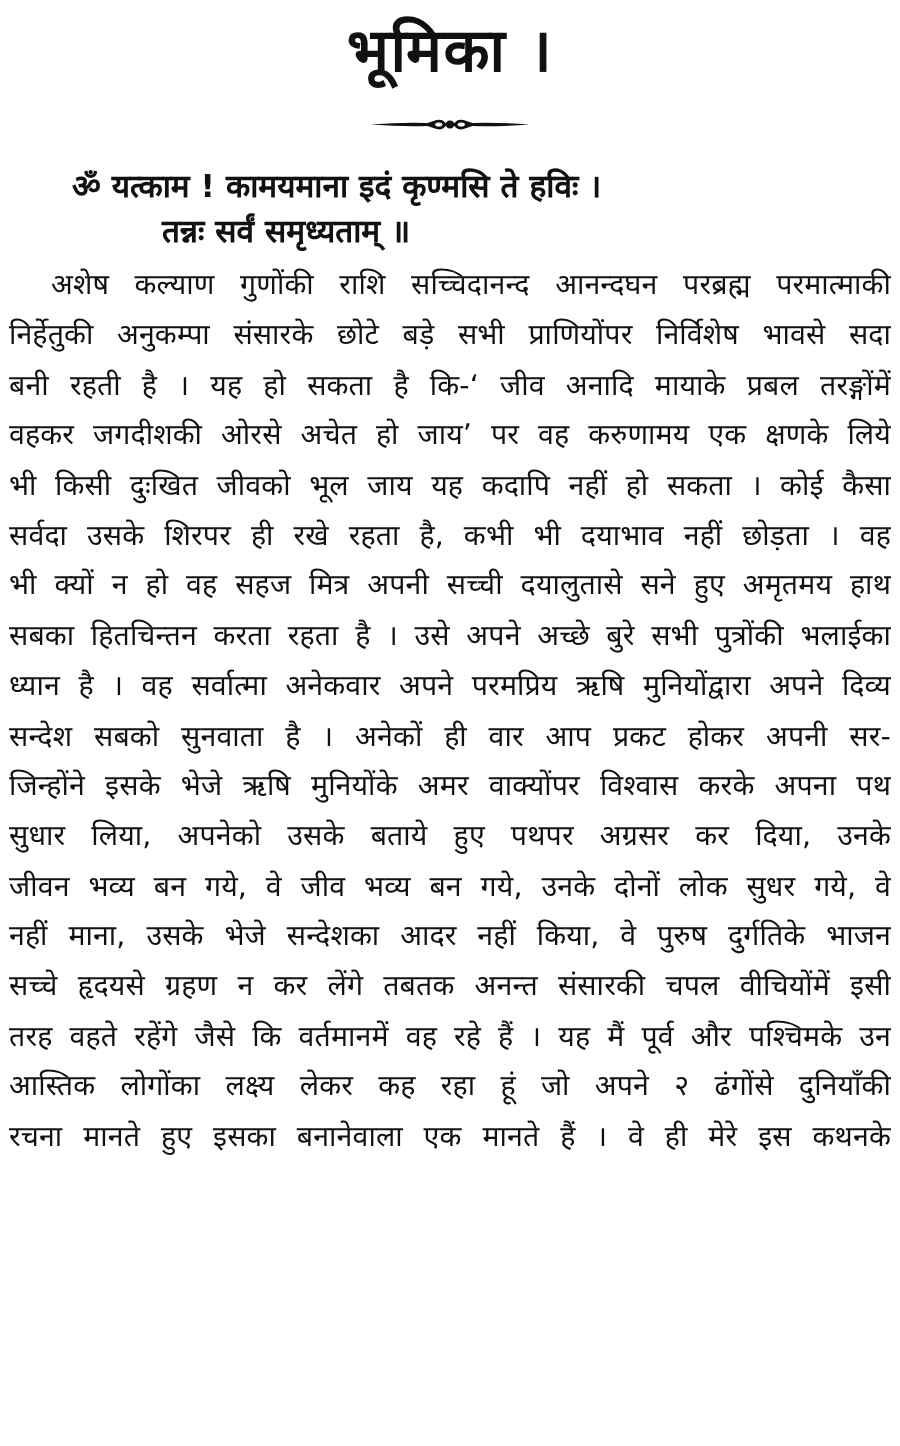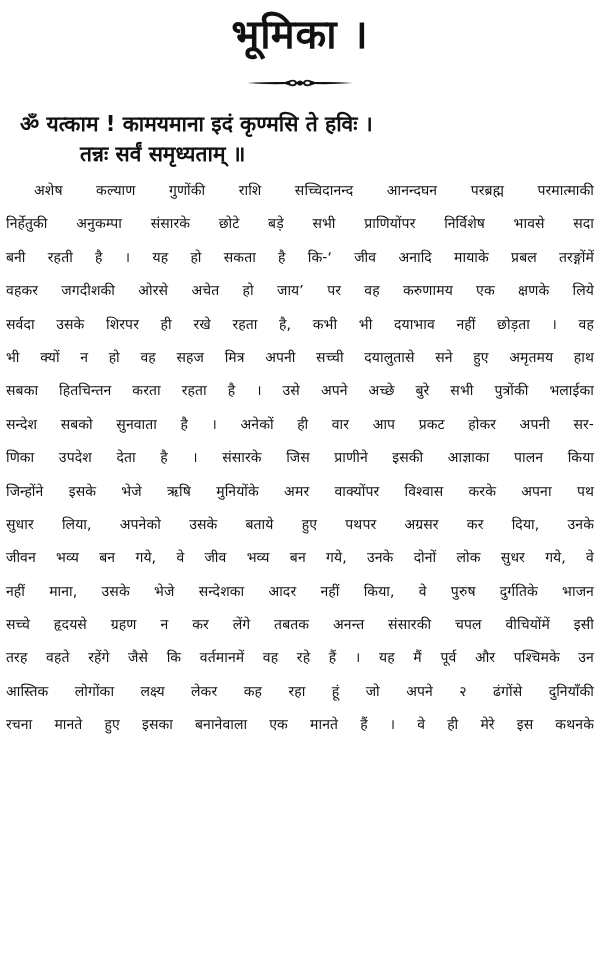--- a/index.html
+++ b/index.html
@@ -43,33 +43,33 @@
   }
   .verse {
     position: absolute;
     left: 0;
     width: 600px;
     font-size: 21px;
     font-weight: bold;
     line-height: 30px;
     white-space: nowrap;
   }
-  .verse-1 { top: 109px; padding-left: 20px; box-sizing: border-box; }
-  .verse-2 { top: 139px; padding-left: 80px; box-sizing: border-box; }
+  .verse-1 { top: 109px; padding-left: 48px; box-sizing: border-box; }
+  .verse-2 { top: 139px; padding-left: 108px; box-sizing: border-box; }
   .body-text {
     position: absolute;
     left: 6px;
     top: 174px;
     width: 588px;
   }
   .line {
     display: block;
     height: 33.4px;
     line-height: 33.4px;
-    font-size: 14px;
+    font-size: 19px;
     white-space: nowrap;
     overflow: hidden;
     text-align: justify;
     text-align-last: justify;
     letter-spacing: 0.1px;
   }
   .line.first {
     text-indent: 28px;
   }
 </style>
@@ -87,25 +87,26 @@
   </svg>
 
   <div class="verse verse-1">ॐ यत्काम ! कामयमाना इदं कृण्मसि ते हविः ।</div>
   <div class="verse verse-2">तन्नः   सर्वं समृध्यताम् ॥</div>
 
   <div class="body-text">
     <span class="line first">अशेष कल्याण गुणोंकी राशि सच्चिदानन्द आनन्दघन परब्रह्म परमात्माकी</span>
     <span class="line">निर्हेतुकी अनुकम्पा संसारके छोटे बड़े सभी प्राणियोंपर निर्विशेष भावसे सदा</span>
     <span class="line">बनी रहती है । यह हो सकता है कि-‘ जीव अनादि मायाके प्रबल तरङ्गोंमें</span>
     <span class="line">वहकर जगदीशकी ओरसे अचेत हो जाय’ पर वह करुणामय एक क्षणके लिये</span>
+    <span class="line">भी किसी दुःखित जीवको भूल जाय यह कदापि नहीं हो सकता । कोई कैसा</span>
     <span class="line">सर्वदा उसके शिरपर ही रखे रहता है, कभी भी दयाभाव नहीं छोड़ता । वह</span>
     <span class="line">भी क्यों न हो वह सहज मित्र अपनी सच्ची दयालुतासे सने हुए अमृतमय हाथ</span>
     <span class="line">सबका हितचिन्तन करता रहता है । उसे अपने अच्छे बुरे सभी पुत्रोंकी भलाईका</span>
+    <span class="line">ध्यान है । वह सर्वात्मा अनेकवार अपने परमप्रिय ऋषि मुनियोंद्वारा अपने दिव्य</span>
     <span class="line">सन्देश सबको सुनवाता है । अनेकों ही वार आप प्रकट होकर अपनी सर-</span>
-    <span class="line">णिका उपदेश देता है । संसारके जिस प्राणीने इसकी आज्ञाका पालन किया</span>
     <span class="line">जिन्होंने इसके भेजे ऋषि मुनियोंके अमर वाक्योंपर विश्वास करके अपना पथ</span>
     <span class="line">सुधार लिया, अपनेको उसके बताये हुए पथपर अग्रसर कर दिया, उनके</span>
     <span class="line">जीवन भव्य बन गये, वे जीव भव्य बन गये, उनके दोनों लोक सुधर गये, वे</span>
     <span class="line">नहीं माना, उसके भेजे सन्देशका आदर नहीं किया, वे पुरुष दुर्गतिके भाजन</span>
     <span class="line">सच्चे हृदयसे ग्रहण न कर लेंगे तबतक अनन्त संसारकी चपल वीचियोंमें इसी</span>
     <span class="line">तरह वहते रहेंगे जैसे कि वर्तमानमें वह रहे हैं । यह मैं पूर्व और पश्चिमके उन</span>
     <span class="line">आस्तिक लोगोंका लक्ष्य लेकर कह रहा हूं जो अपने २ ढंगोंसे दुनियाँकी</span>
     <span class="line">रचना मानते हुए इसका बनानेवाला एक मानते हैं । वे ही मेरे इस कथनके</span>
   </div>
 </div>

